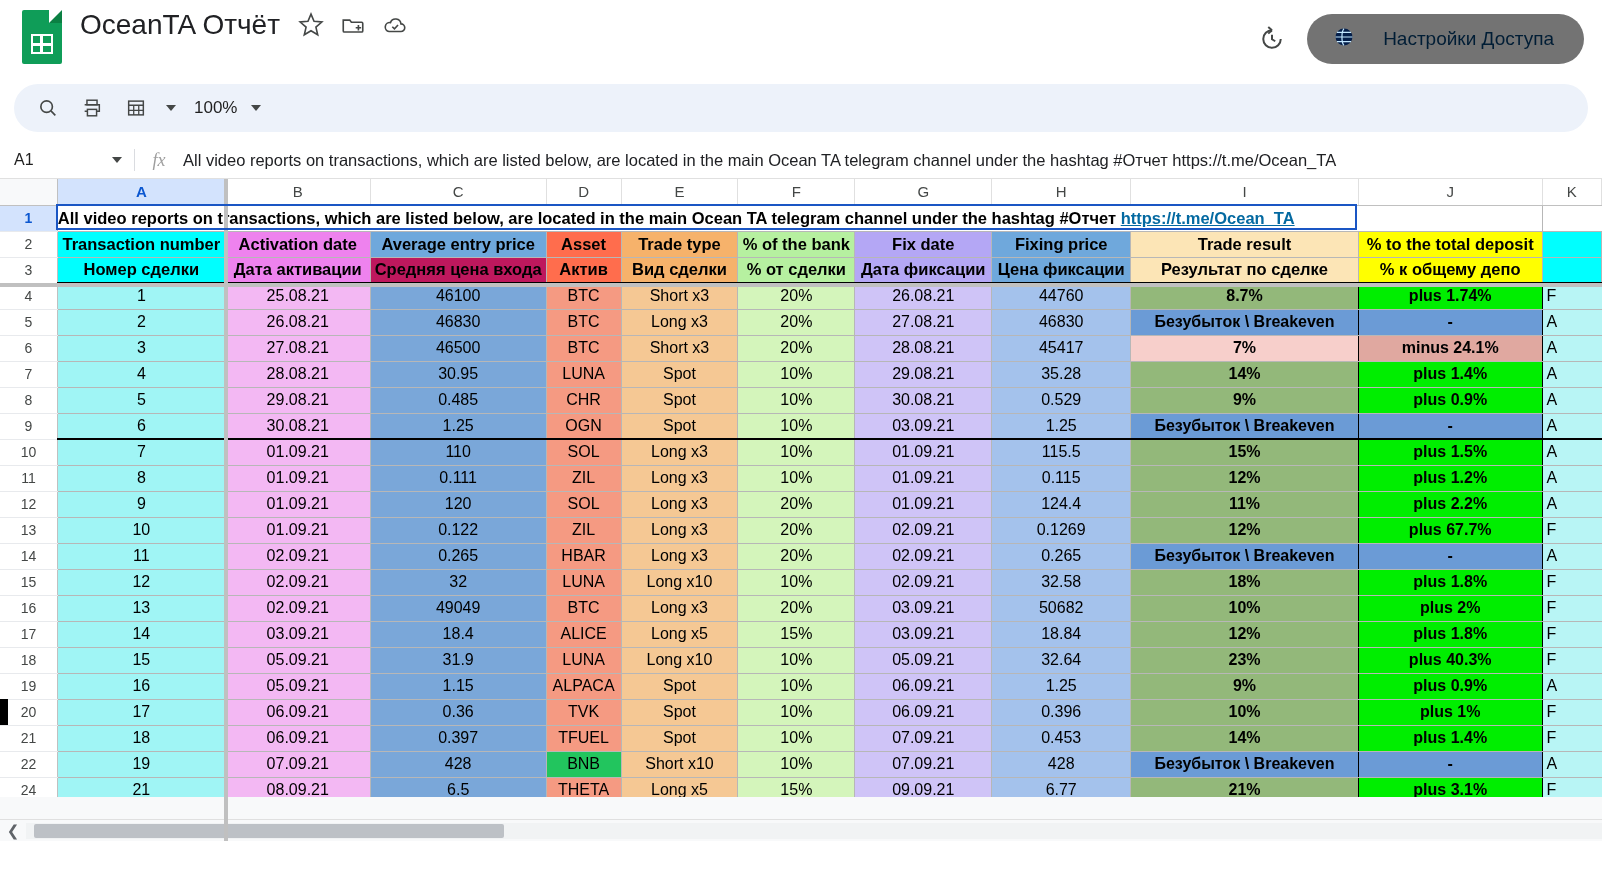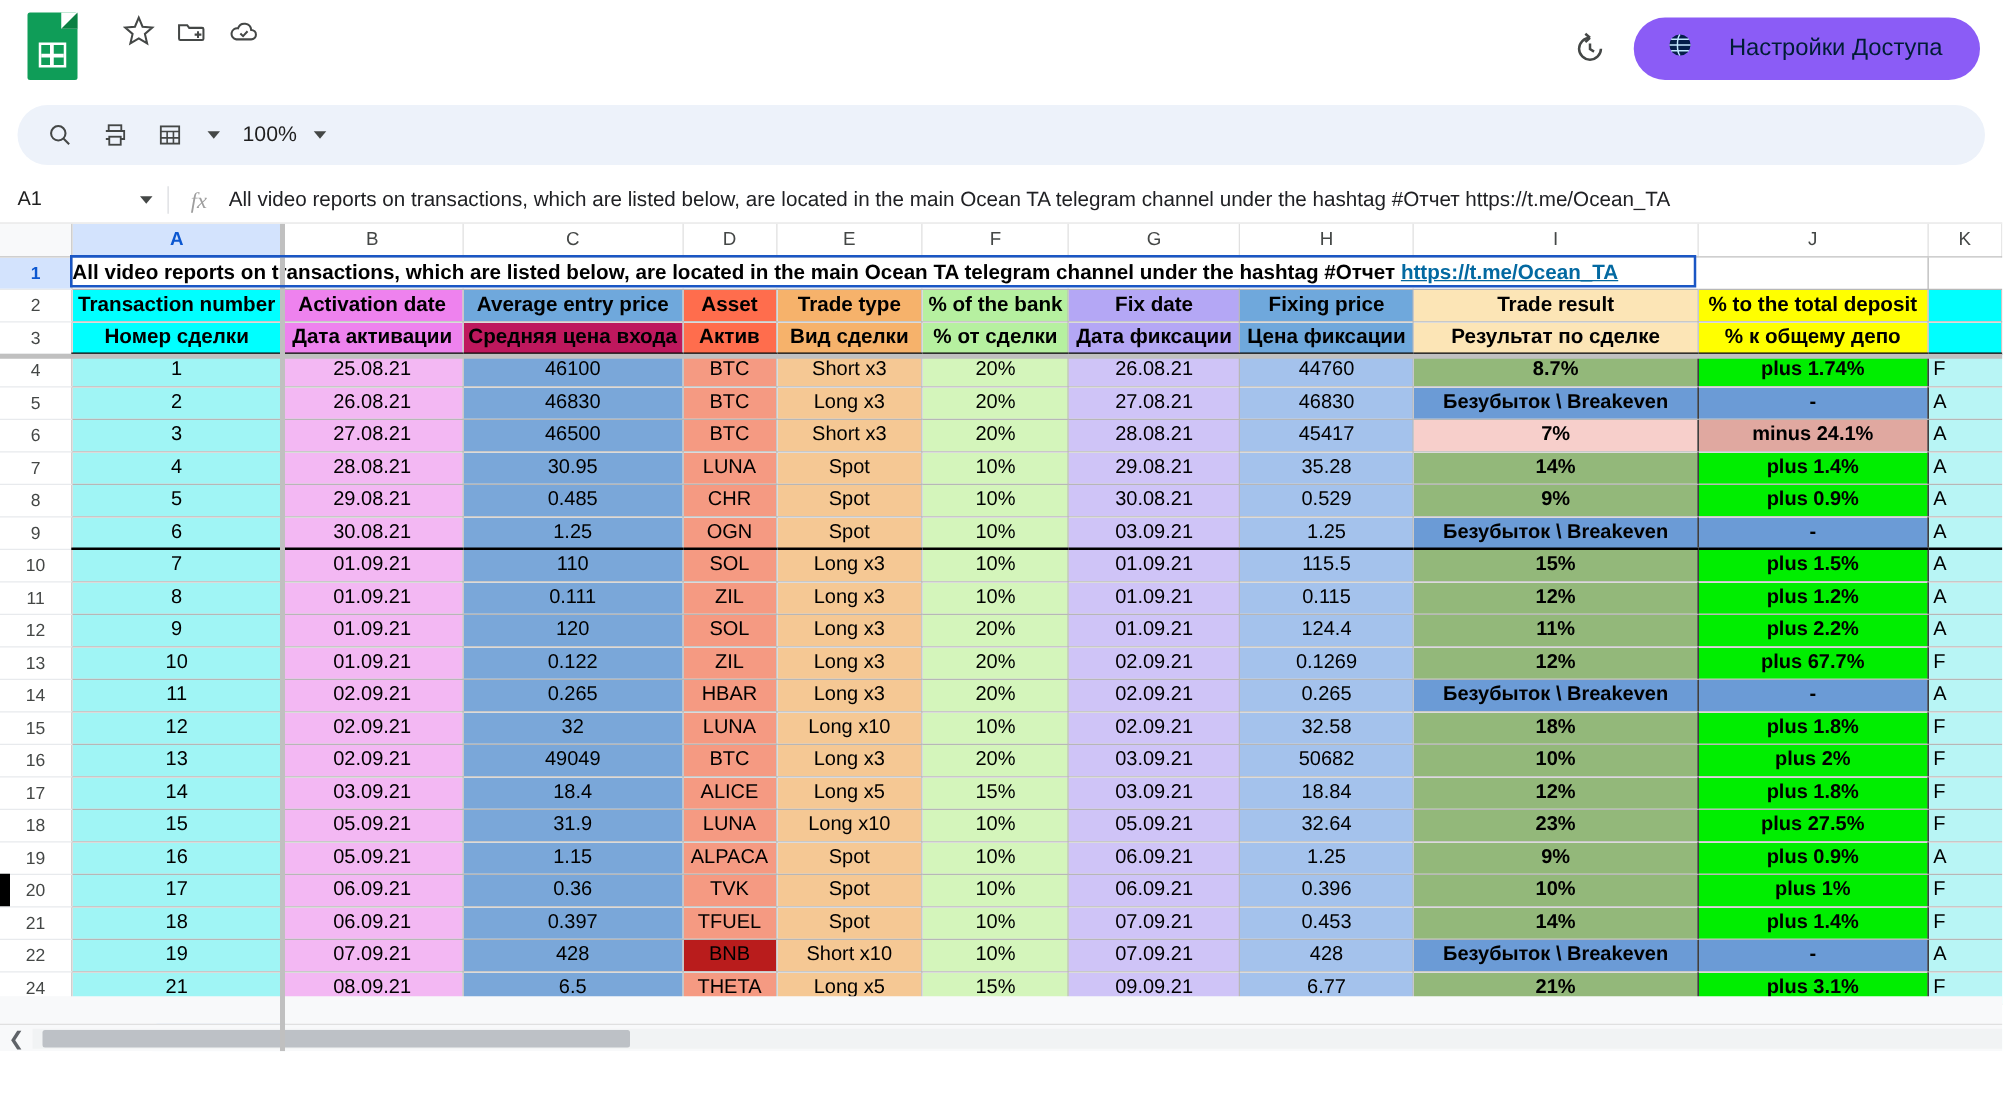--- a/index.html
+++ b/index.html
@@ -72,21 +72,21 @@
   .topright {
     position: absolute; right: 18px; top: 14px;
     display: flex; align-items: center; gap: 14px;
   }
   .hist-btn {
     width: 42px; height: 42px; border-radius: 50%;
     display: flex; align-items: center; justify-content: center; cursor: pointer;
   }
   .share-btn {
     height: 50px; border-radius: 25px;
-    background: #8b5cf6; color: #001d35;
+    background: #737373; color: #001d35;
     display: flex; align-items: center; gap: 28px;
     padding: 0 30px 0 26px;
     font-size: 19px; cursor: pointer; white-space: nowrap;
   }
 
   
   .toolbar-wrap { height: 62px; padding: 4px 14px 0 14px; background: #fff; }
   .toolbar {
     height: 48px; background: #edf2fa; border-radius: 24px;
     display: flex; align-items: center; padding: 0 14px; gap: 4px;
@@ -223,20 +223,21 @@
 <div class="topbar">
   <div class="doc-logo">
     <div class="sheet-shape"></div>
     <div class="sheet-fold"></div>
     <div class="sheet-fold2"></div>
     <div class="grid-ico"></div>
   </div>
 
   <div class="titleblock">
     <div class="title-row">
+      <div class="doc-title">OceanTA Отчёт</div>
       <div class="title-icons">
         <div class="ticon">
           <svg width="26" height="26" viewBox="0 0 24 24">
               <path d="M12 17.27L18.18 21l-1.64-7.03L22 9.24l-7.19-.61L12 2 9.19 8.63 2 9.24l5.46 4.73L5.82 21z" fill="none" stroke="#444746" stroke-width="1.5"></path>
             </svg>
         </div>
         <div class="ticon">
           <svg width="26" height="26" viewBox="0 0 24 24">
               <path d="M3 7.5h6l1.5 2H20a1 1 0 011 1v7a1 1 0 01-1 1H4a1 1 0 01-1-1z" fill="none" stroke="#444746" stroke-width="1.5"></path>
               <path d="M17 12v5M14.5 14.5h5" stroke="#444746" stroke-width="1.5" fill="none"></path>
@@ -580,21 +581,21 @@
           <td class="rowhead">18</td>
           <td class="cell" style="background:#a0f5f5">15</td>
           <td class="cell" style="background:#f3b8f3">05.09.21</td>
           <td class="cell" style="background:#7aa7d9">31.9</td>
           <td class="cell" style="background:#f59a82">LUNA</td>
           <td class="cell" style="background:#f5c894">Long x10</td>
           <td class="cell" style="background:#d4f5bb">10%</td>
           <td class="cell" style="background:#cfc4f7">05.09.21</td>
           <td class="cell" style="background:#a4c2ec">32.64</td>
           <td class="cell" style="background:#93b87a;font-weight:700;border-left:1px solid #000;border-right:1px solid #000;">23%</td>
-          <td class="cell" style="background:#00ee00;font-weight:700;border-right:1px solid #000;">plus 27.5%</td>
+          <td class="cell" style="background:#00ee00;font-weight:700;border-right:1px solid #000;">plus 40.3%</td>
           <td class="cell nob" style="background:#b8f5f5;text-align:left;padding-left:4px;">F</td>
         </tr>
         <tr style="height:26px">
           <td class="rowhead">19</td>
           <td class="cell" style="background:#a0f5f5">16</td>
           <td class="cell" style="background:#f3b8f3">05.09.21</td>
           <td class="cell" style="background:#7aa7d9">1.15</td>
           <td class="cell" style="background:#f59a82">ALPACA</td>
           <td class="cell" style="background:#f5c894">Spot</td>
           <td class="cell" style="background:#d4f5bb">10%</td>
@@ -630,21 +631,21 @@
           <td class="cell" style="background:#a4c2ec">0.453</td>
           <td class="cell" style="background:#93b87a;font-weight:700;border-left:1px solid #000;border-right:1px solid #000;">14%</td>
           <td class="cell" style="background:#00ee00;font-weight:700;border-right:1px solid #000;">plus 1.4%</td>
           <td class="cell nob" style="background:#b8f5f5;text-align:left;padding-left:4px;">F</td>
         </tr>
         <tr style="height:26px">
           <td class="rowhead">22</td>
           <td class="cell" style="background:#a0f5f5">19</td>
           <td class="cell" style="background:#f3b8f3">07.09.21</td>
           <td class="cell" style="background:#7aa7d9">428</td>
-          <td class="cell" style="background:#b91c1c">BNB</td>
+          <td class="cell" style="background:#22c55e">BNB</td>
           <td class="cell" style="background:#f5c894">Short x10</td>
           <td class="cell" style="background:#d4f5bb">10%</td>
           <td class="cell" style="background:#cfc4f7">07.09.21</td>
           <td class="cell" style="background:#a4c2ec">428</td>
           <td class="cell" style="background:#6b9bd6;font-weight:700;border-left:1px solid #000;border-right:1px solid #000;">Безубыток \ Breakeven</td>
           <td class="cell" style="background:#6b9bd6;font-weight:700;border-right:1px solid #000;">-</td>
           <td class="cell nob" style="background:#b8f5f5;text-align:left;padding-left:4px;">A</td>
         </tr>
         <tr style="height:26px">
           <td class="rowhead">24</td>

